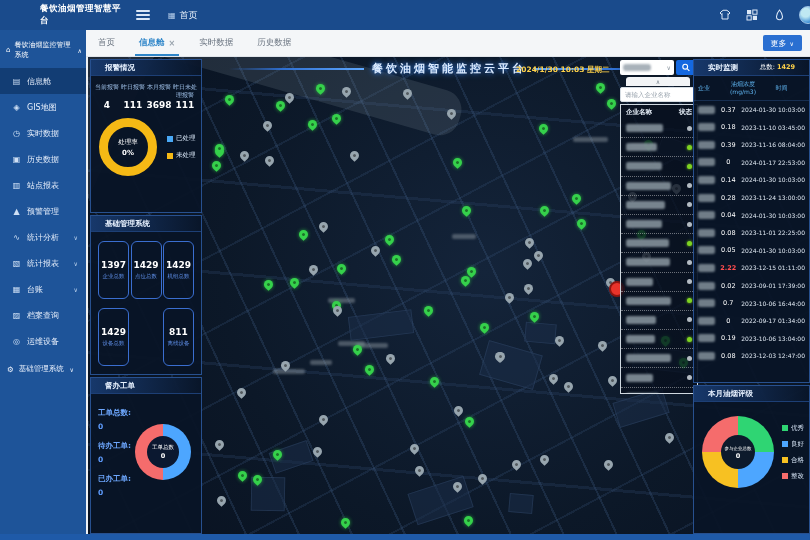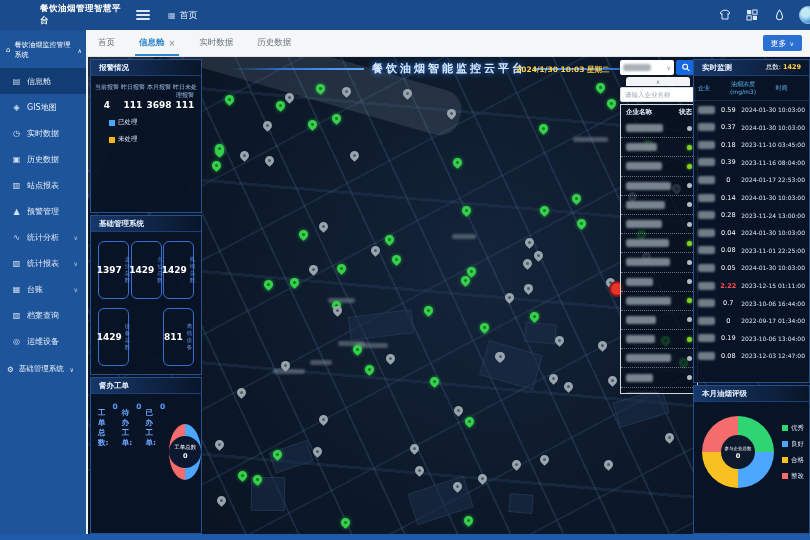--- a/index.html
+++ b/index.html
@@ -71,41 +71,41 @@
   #ent-list{position:absolute;left:532px;top:47px;width:76px;height:288px;background:rgba(8,16,30,.78);border:1px solid #cfd8e0;z-index:6;overflow:hidden;}
   #ent-list-header{display:flex;align-items:center;height:14px;font-size:6.5px;font-weight:bold;color:#eaf2fb;padding:0 5px;}
   #ent-list-header .h2{margin-left:auto;}
   .ent-row{display:flex;align-items:center;height:18.2px;border-bottom:1px dotted rgba(255,255,255,.4);padding:0 5px;cursor:pointer;}
   .ent-row .nm{height:8px;background:#8b98a1;border-radius:2px;filter:blur(1px);opacity:.85;}
   .ent-row .dot{margin-left:auto;width:5px;height:5px;border-radius:50%;}
   .dot.green{background:#7ed321;box-shadow:0 0 3px #7ed321;}
   .dot.gray{background:#b4bcc3;}
   
   .panel{position:absolute;background:rgba(9,20,38,.94);border:1px solid #27508f;z-index:7;}
-  .phead{height:15px;line-height:15px;background:linear-gradient(90deg,#17386b,rgba(13,30,58,.15));border-bottom:1px solid #1d3f75;font-size:7.5px;font-weight:bold;color:#e8f2ff;padding:0 8px;display:flex;align-items:center;}
+  .phead{height:15px;line-height:15px;background:linear-gradient(90deg,#17386b,rgba(13,30,58,.15));border-bottom:1px solid #1d3f75;font-size:7.5px;font-weight:bold;color:#e8f2ff;padding:0 14px;display:flex;align-items:center;}
   
   #alarm-stats{display:flex;padding:7px 3px 2px;}
   .astat{flex:1;text-align:center;}
   .astat .al{font-size:6px;color:#9fc0e8;line-height:1.25;min-height:15px;}
   .astat .av{font-size:9px;font-weight:bold;color:#fff;margin-top:2px;}
   #alarm-bottom{display:flex;align-items:center;padding:6px 4px 0 8px;}
   #alarm-donut{width:58px;height:58px;border-radius:50%;border:9px solid #f5b915;box-sizing:border-box;display:flex;flex-direction:column;align-items:center;justify-content:center;}
   #alarm-donut .cl{font-size:6.5px;color:#fff;}
   #alarm-donut .cv{font-size:7px;color:#fff;font-weight:bold;margin-top:2px;}
   #alarm-legend{margin-left:10px;display:flex;flex-direction:column;gap:8px;}
   .lg-item{display:flex;align-items:center;gap:3px;font-size:6.5px;color:#d6e4f5;}
   .lg-sq{width:6px;height:6px;}
   
   #dev-grid{display:flex;flex-wrap:wrap;justify-content:space-between;padding:9px 7px;row-gap:9px;}
-  .dev-card{width:29px;height:56px;border:1px solid #3a6ed0;border-radius:6px;display:flex;flex-direction:row;align-items:center;justify-content:center;gap:3px;}
+  .dev-card{width:29px;height:56px;border:1px solid #3a6ed0;border-radius:6px;display:flex;flex-direction:column;align-items:center;justify-content:center;gap:3px;}
   .dev-card .dv{font-size:9px;font-weight:bold;color:#fff;}
   .dev-card .dl{font-size:5.5px;color:#5f8fe8;text-align:center;line-height:1.3;}
   
   #wo-body{display:flex;padding:8px 4px 0 7px;}
-  #wo-stats{display:flex;flex-direction:row;gap:4px;font-size:7.5px;color:#6ea8ff;font-weight:bold;}
+  #wo-stats{display:flex;flex-direction:column;gap:4px;font-size:7.5px;color:#6ea8ff;font-weight:bold;}
   #wo-stats .wl{margin-top:6px;}
   #wo-stats .wv{color:#5f9dff;}
   #wo-donut{margin-left:4px;margin-top:22px;width:56px;height:56px;border-radius:50%;background:conic-gradient(#4da6ff 0 50%,#f56c6c 50% 100%);display:flex;align-items:center;justify-content:center;}
   #wo-hole{width:32px;height:32px;border-radius:50%;background:#0b1830;display:flex;flex-direction:column;align-items:center;justify-content:center;}
   #wo-hole .cl{font-size:5.5px;color:#fff;}
   #wo-hole .cv{font-size:6.5px;color:#fff;font-weight:bold;margin-top:1px;}
   
   #rt-total{margin-left:auto;font-size:6.5px;color:#fff;font-weight:normal;}
   #rt-total b{color:#ffd24a;}
   #rt-headrow{display:flex;align-items:center;font-size:6px;color:#5fb4f0;padding:4px 4px 3px;border-bottom:1px solid rgba(60,110,180,.3);}
@@ -464,20 +464,24 @@
           <div class="astat">
             <div class="al">本月报警</div>
             <div class="av">3698</div>
           </div>
           <div class="astat">
             <div class="al">昨日未处理报警</div>
             <div class="av">111</div>
           </div>
         </div>
       <div id="alarm-bottom">
+        <div id="alarm-donut">
+          <span class="cl">处理率</span>
+          <span class="cv">0%</span>
+        </div>
         <div id="alarm-legend">
             <div class="lg-item">
               <span class="lg-sq" style="background: rgb(73, 168, 245);"></span>
               <span>已处理</span>
             </div>
             <div class="lg-item">
               <span class="lg-sq" style="background: rgb(245, 185, 21);"></span>
               <span>未处理</span>
             </div>
           </div>
@@ -536,25 +540,20 @@
         <span id="rt-total"><span>总数:</span> <b>1429</b></span>
       </div>
       <div id="rt-headrow">
         <span class="c1">企业</span>
         <span class="c2"><span>油烟浓度</span><br><span>(mg/m3)</span></span>
         <span class="c3">时间</span>
       </div>
       <div id="rt-rows">
           <div class="rt-row">
             <span class="nm"></span>
-            <span class="val">0.59</span>
-            <span class="tm">2024-01-30 10:03:00</span>
-          </div>
-          <div class="rt-row">
-            <span class="nm"></span>
             <span class="val">0.37</span>
             <span class="tm">2024-01-30 10:03:00</span>
           </div>
           <div class="rt-row">
             <span class="nm"></span>
             <span class="val">0.18</span>
             <span class="tm">2023-11-10 03:45:00</span>
           </div>
           <div class="rt-row">
             <span class="nm"></span>
@@ -588,20 +587,25 @@
           </div>
           <div class="rt-row">
             <span class="nm"></span>
             <span class="val">0.05</span>
             <span class="tm">2024-01-30 10:03:00</span>
           </div>
           <div class="rt-row">
             <span class="nm"></span>
             <span class="val alert">2.22</span>
             <span class="tm">2023-12-15 01:11:00</span>
+          </div>
+          <div class="rt-row">
+            <span class="nm"></span>
+            <span class="val">0.02</span>
+            <span class="tm">2023-09-01 17:39:00</span>
           </div>
           <div class="rt-row">
             <span class="nm"></span>
             <span class="val">0.7</span>
             <span class="tm">2023-10-06 16:44:00</span>
           </div>
           <div class="rt-row">
             <span class="nm"></span>
             <span class="val">0</span>
             <span class="tm">2022-09-17 01:34:00</span>

